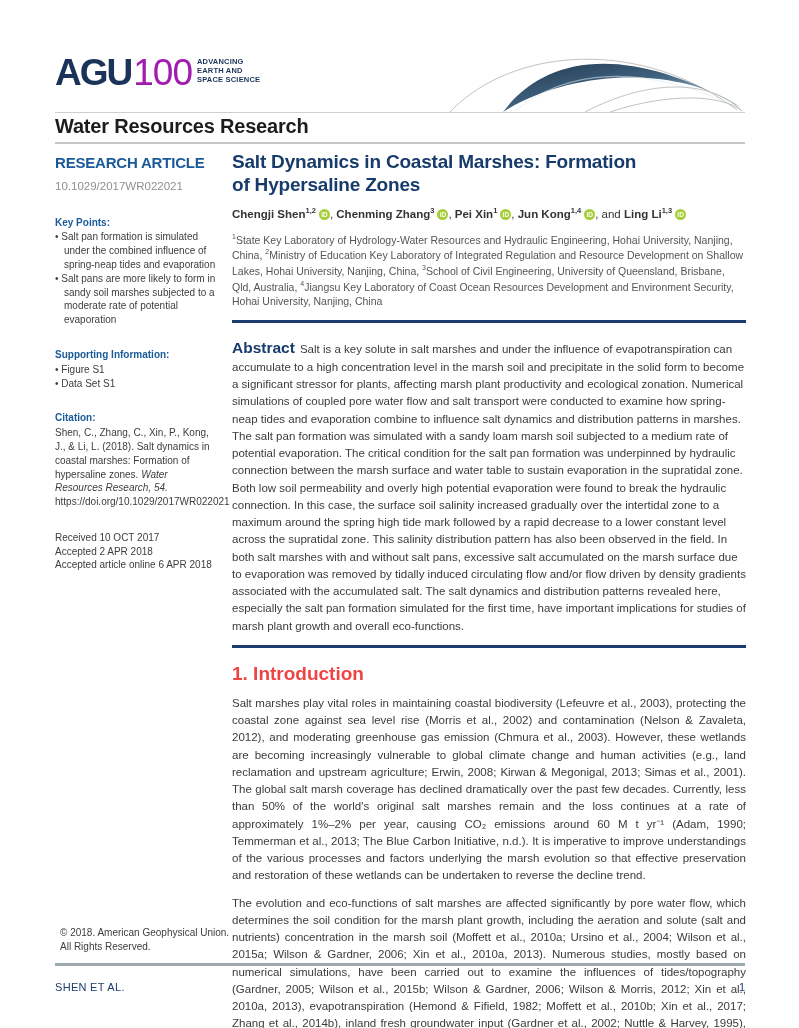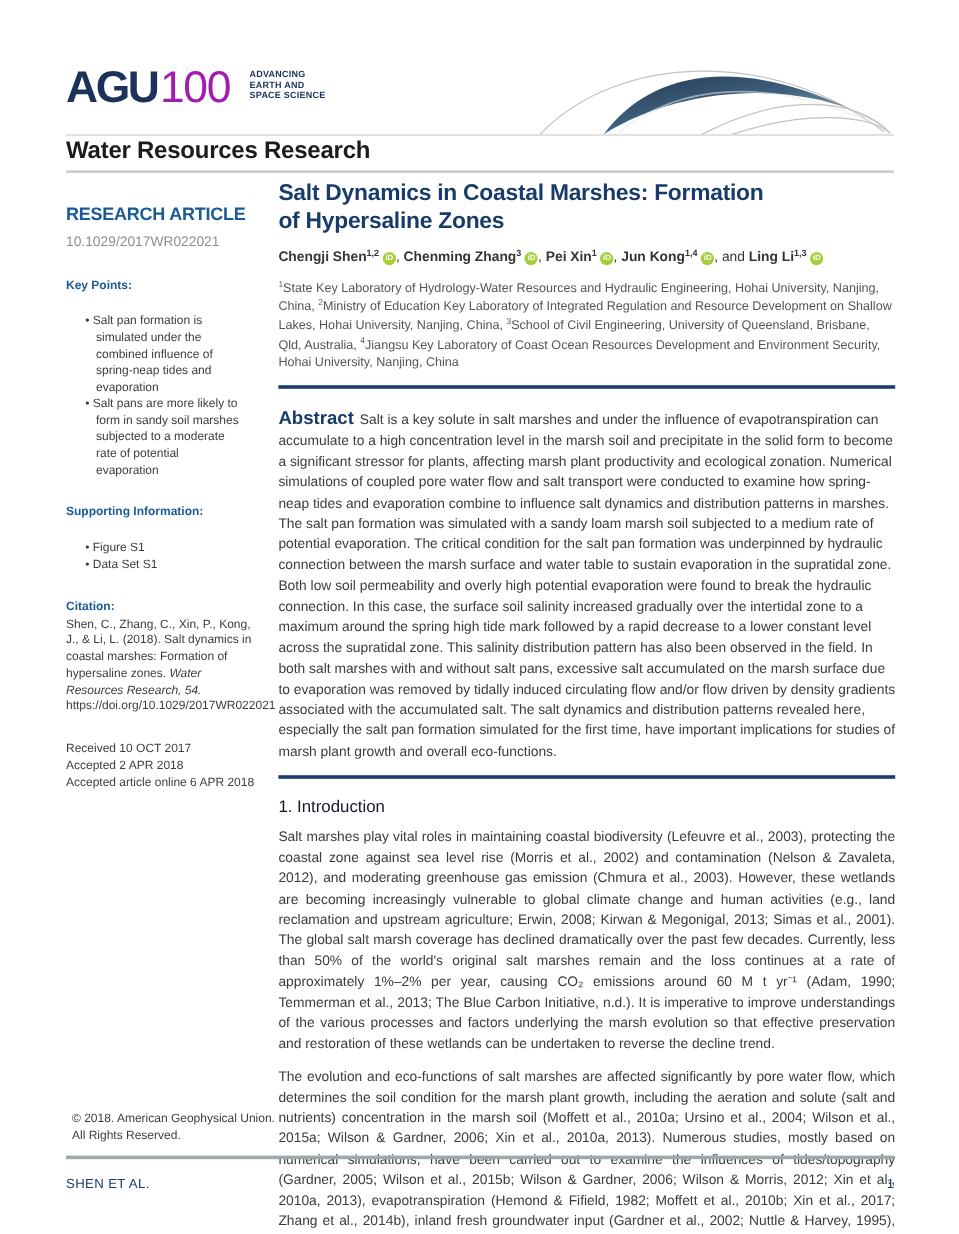--- a/index.html
+++ b/index.html
@@ -14,34 +14,34 @@
     --body:#3d3d3d;
     --aff:#555555;
     --doi:#8f8f8f;
     --hair:#cfcfcf;
   }
 
   
   .logo { position:absolute; left:55px; top:53px; display:flex; align-items:flex-start; }
   .logo-agu { font-size:37px; font-weight:bold; letter-spacing:-2px; color:#1b3359; line-height:40px; font-style:normal; }
   .logo-100 { font-size:37px; font-weight:normal; letter-spacing:-1px; color:#a21caf; line-height:40px; margin-left:2px; }
-  .logo-tagline { margin-left:16px; margin-top:4px; font-size:7.5px; font-weight:bold; color:#1b3359; line-height:1.2; letter-spacing:.2px; }
+  .logo-tagline { margin-left:5px; margin-top:4px; font-size:7.5px; font-weight:bold; color:#1b3359; line-height:1.2; letter-spacing:.2px; }
   .wave-art { position:absolute; right:54px; top:40px; width:300px; height:74px; }
 
   .rule-top { position:absolute; left:55px; top:112px; width:690px; height:1px; background:var(--hair); }
   .journal-title { position:absolute; left:55px; top:115px; font-size:20px; font-weight:bold; color:#1c1c1c; letter-spacing:-.2px;text-align:right; }
   .rule-banner { position:absolute; left:55px; top:142px; width:690px; height:2px; background:#c6c6c6; }
 
   
-  .sidebar { position:absolute; left:55px; top:169px; width:163px; font-size:10px; color:var(--body); line-height:1.38; }
+  .sidebar { position:absolute; left:55px; top:153px; width:163px; font-size:10px; color:var(--body); line-height:1.38; }
   .article-type { font-size:15px; font-weight:bold; color:var(--brand); letter-spacing:-.2px; }
   .doi { font-size:11.5px; color:var(--doi); margin-top:5px; }
   .sb-h { font-size:10px; font-weight:bold; color:var(--brand); margin-bottom:1px; }
   .sb-block { margin-top:21px; }
-  .sb-list { margin:16px; padding:0; list-style:none; }
+  .sb-list { margin:0; padding:0; list-style:none; }
   .sb-list li { padding-left:9px; text-indent:-9px; margin:0; }
   .sb-list li::before { content:"• "; }
   .email { color:var(--body); text-decoration:none; }
   .cite-journal { font-style:italic; }
   .history { margin-top:22px; }
   .copyright { position:absolute; left:60px; top:926px; width:170px; font-size:10px; color:var(--body); line-height:1.4; }
 
   
   .main { position:absolute; left:232px; top:150px; width:514px; }
   .art-title { font-size:19px; font-weight:bold; color:#173b6a; line-height:1.23; letter-spacing:-.2px; }
@@ -49,21 +49,21 @@
   .author-name { font-weight:bold; }
   .authors sup { font-size:7.5px; font-weight:bold; }
   .orcid { display:inline-block; width:11px; height:11px; border-radius:50%; background:#a6ce39;
            color:#fff; font-size:6.5px; font-weight:bold; text-align:center; line-height:11px;
            vertical-align:1px; margin-left:3px; }
   .affils { margin-top:12px; font-size:10.5px; color:var(--aff); line-height:1.45; text-align:left; }
   .affils sup { font-size:7px; }
   .navy-rule { height:3px; background:var(--navy); margin-top:10px; }
   .abstract { margin-top:13px; font-size:11.5px; color:#3b3b3b; line-height:1.5; }
   .abs-label { font-size:15.5px; font-weight:bold; color:#173b6a; margin-right:5px; }
-  .section-h { margin-top:15px; font-size:14px; font-weight:normal; color:#0f172a; }
+  .section-h { margin-top:15px; font-size:19px; font-weight:bold; color:#ef4444; }
   .para { margin-top:10px; font-size:11.5px; color:#3b3b3b; line-height:1.5; text-align:justify; }
 
   
   .footer-rule { position:absolute; left:55px; top:963px; width:690px; height:2.5px; background:#9fa8ad; }
   .running-head { position:absolute; left:55px; top:981px; font-size:11px; color:#1b3c6d; letter-spacing:.3px; }
   .page-num { position:absolute; left:655px; top:981px; width:90px; text-align:right; font-size:11px; color:#1b3c6d; }
 </style>
 </head>
 <body>
 

